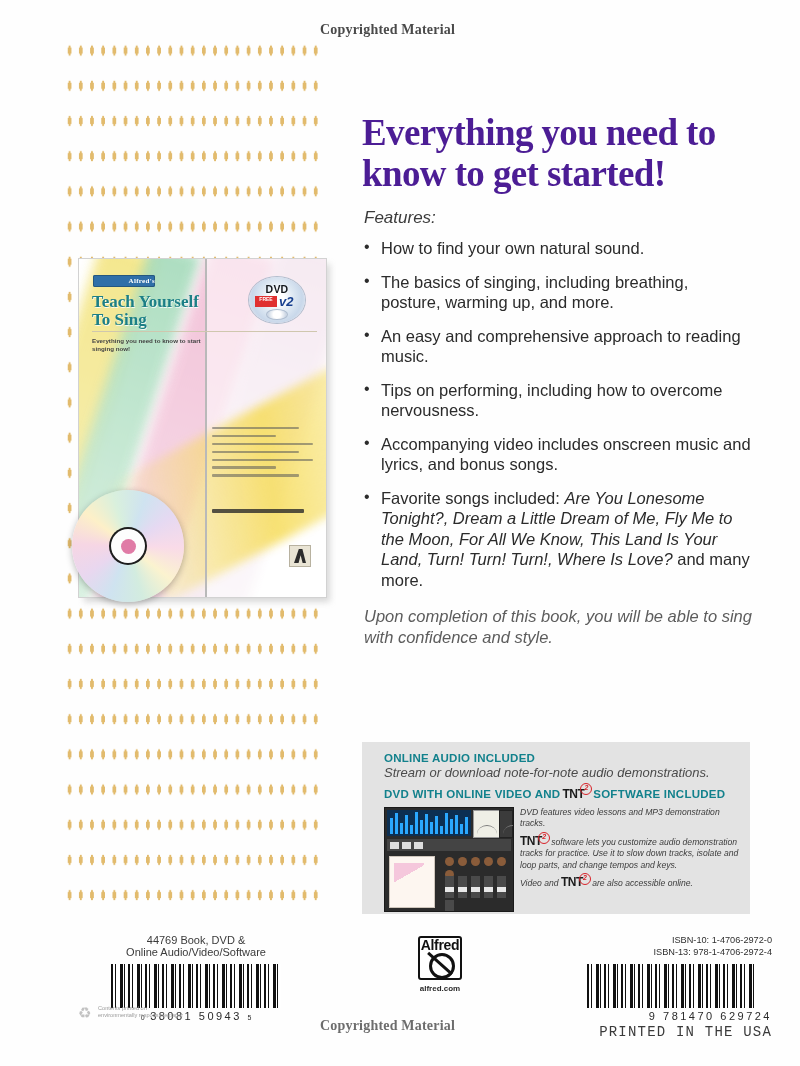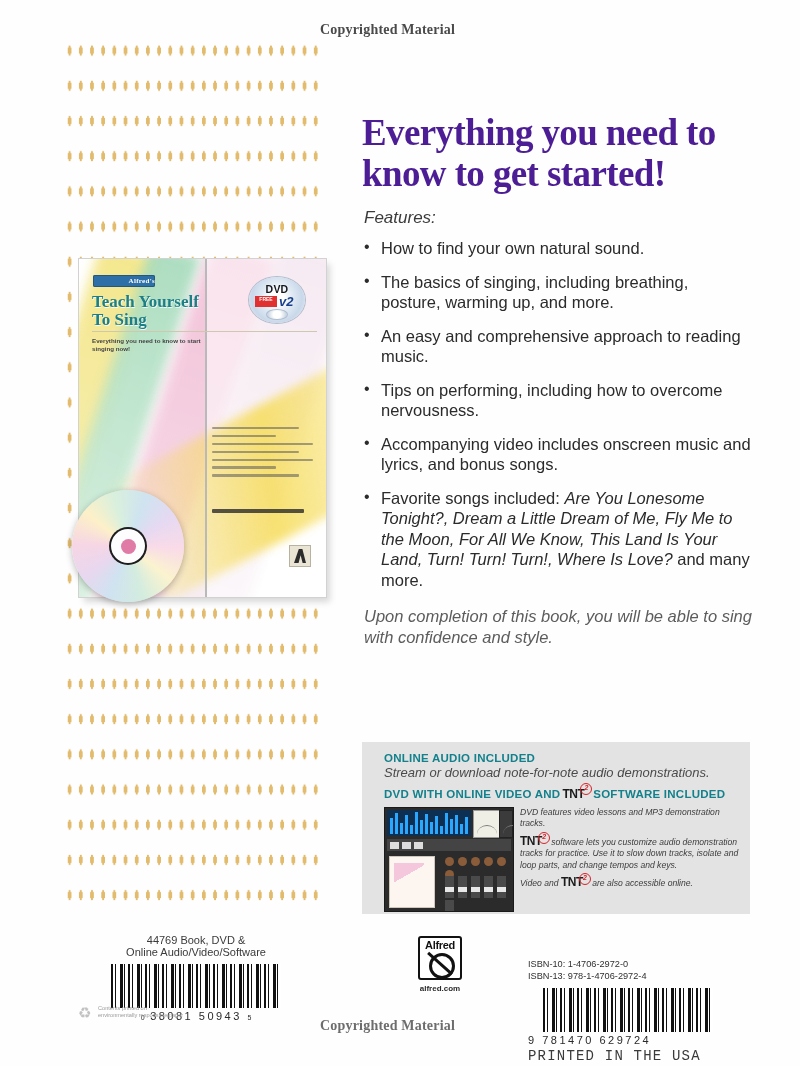--- a/index.html
+++ b/index.html
@@ -237,35 +237,35 @@
     content:"\267B";font-size:15px;line-height:15px;color:#7a7a7a;
   }
   .rec-tx{font-size:5.6px;line-height:7px;color:#9b9b9b;}
 
   .f-mid{position:absolute;left:385px;top:936px;width:110px;text-align:center;}
   .alfred-logo{
     width:44px;height:44px;margin:0 auto;border:2.5px solid #111;border-radius:3px;
     display:flex;flex-direction:column;align-items:center;justify-content:flex-start;
     background:#fff;padding-top:1px;box-sizing:border-box;
   }
-  .alfred-logo .nm{font-size:11px;font-weight:700;color:#111;line-height:12px;letter-spacing:-.3px;}
+  .alfred-logo .nm{font-size:14px;font-weight:700;color:#111;line-height:12px;letter-spacing:-.3px;}
   .alfred-logo .mk{
     width:34px;height:23px;position:relative;margin-top:1px;
   }
   .alfred-logo .mk:before{
     content:"";position:absolute;left:6px;top:1px;width:20px;height:20px;border-radius:50%;
     border:3.5px solid #111;
   }
   .alfred-logo .mk:after{
     content:"";position:absolute;left:1px;top:1px;width:32px;height:3px;background:#111;
     transform:rotate(42deg);transform-origin:50% 50%;top:10px;
   }
   .alfred-dom{font-size:8px;font-weight:700;color:#2b2b2b;margin-top:4px;}
 
-  .f-right{position:absolute;left:528px;top:934px;width:200px;text-align:left;margin-top:24px;}
+  .f-right{position:absolute;left:572px;top:934px;width:200px;text-align:right;}
   .isbn{font-size:9.2px;color:#2f2f2f;line-height:12px;}
   .printed{font-size:14px;letter-spacing:1.2px;color:#3a3a3a;margin-top:2px;font-family:Liberation Mono, monospace;}
 </style>
 </head>
 <body>
 
 <div class="page">
 
   <div class="copy-top">Copyrighted Material</div>
 

